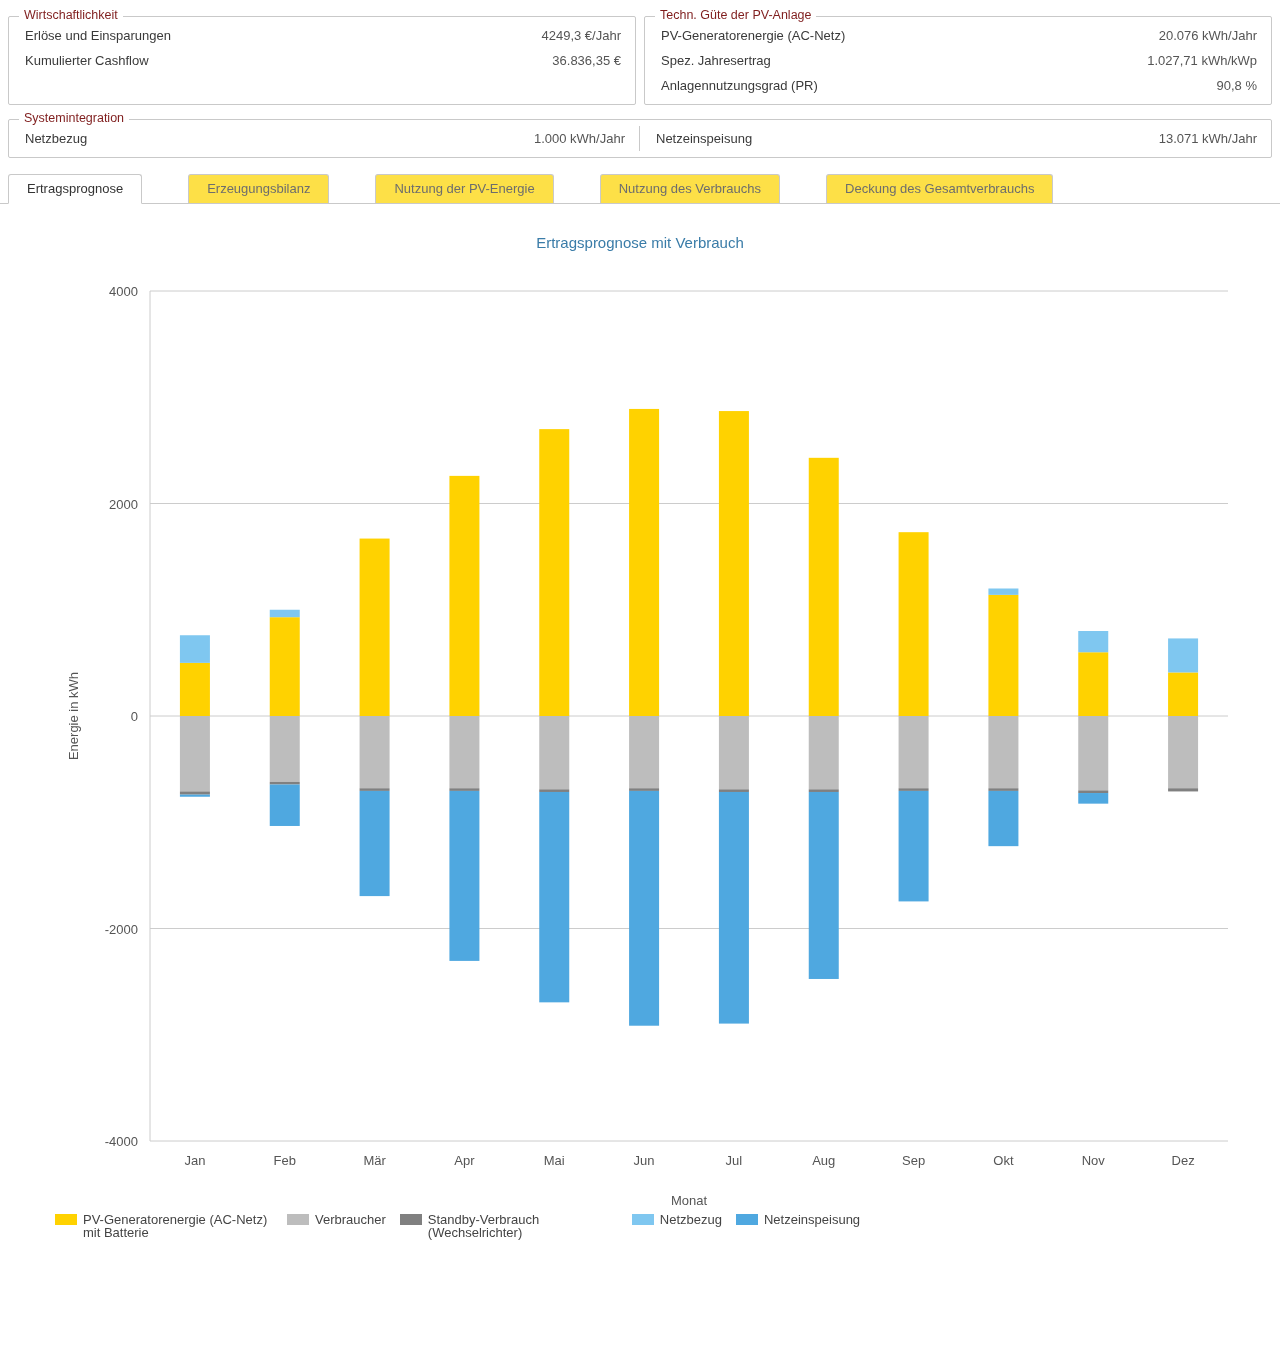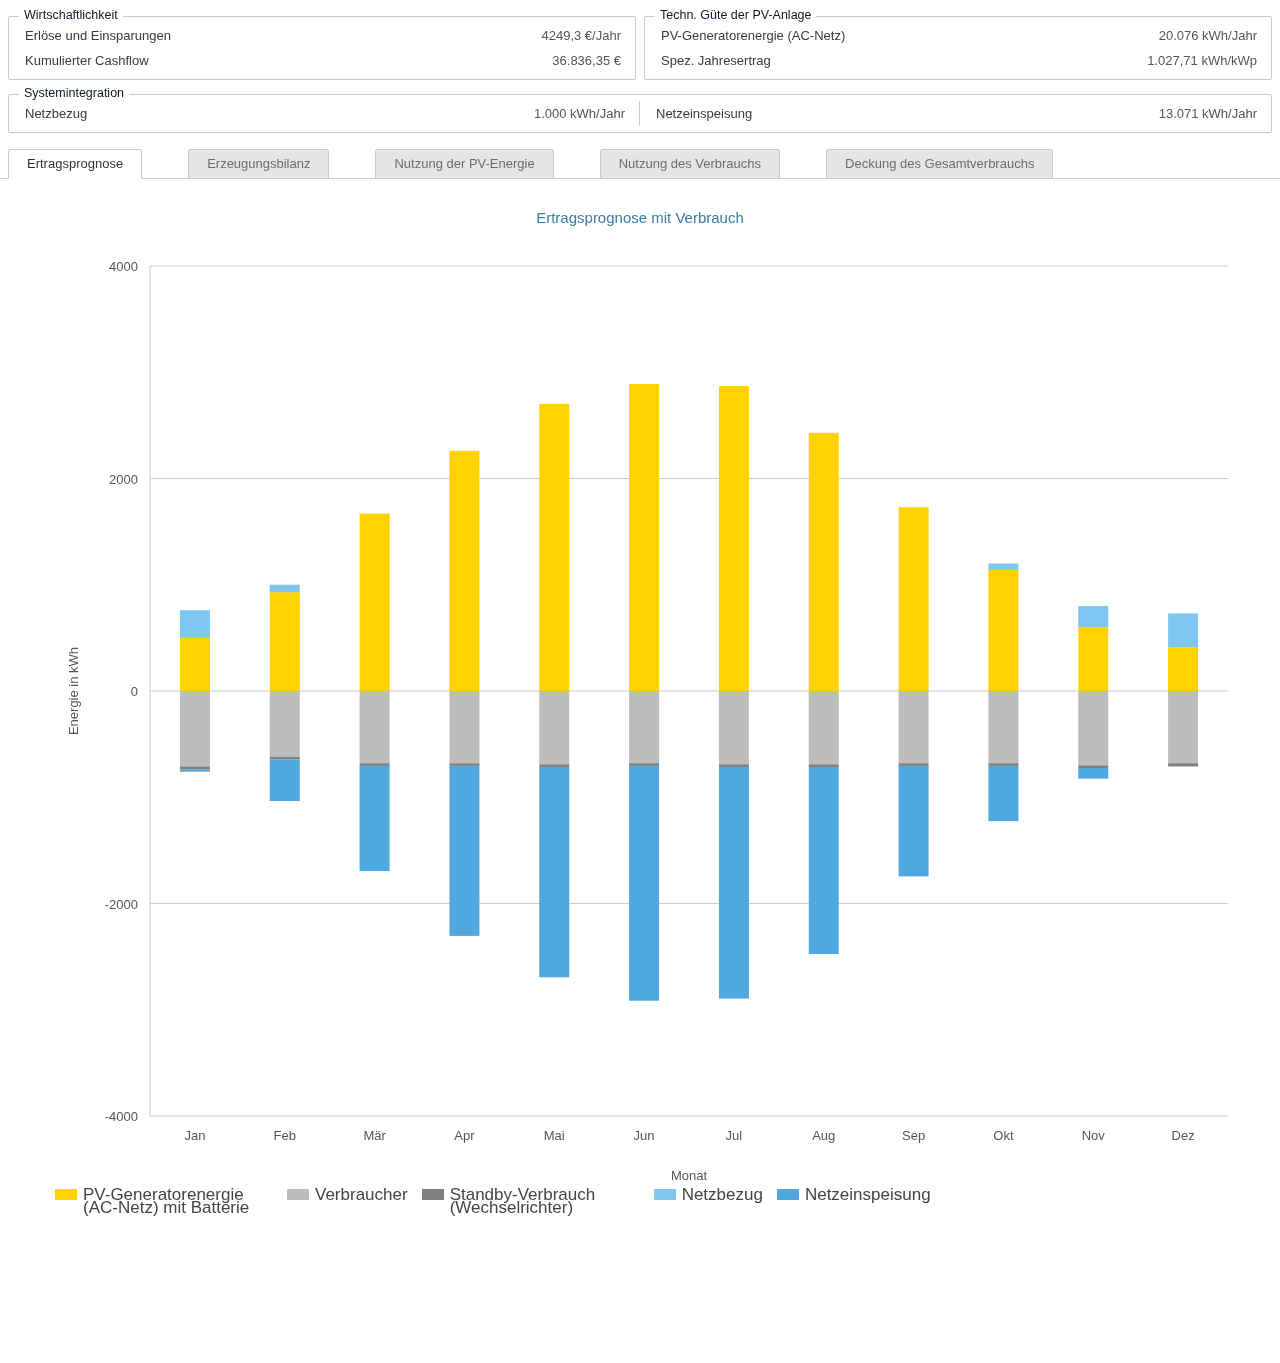--- a/index.html
+++ b/index.html
@@ -33,21 +33,21 @@
     background: #fff;
   }
   .panel.half { width: 50%; }
   .panel.full { width: 100%; }
   .panel-title {
     position: absolute;
     top: -9px;
     left: 10px;
     background: #ffffff;
     padding: 0 5px;
-    color: #0f172a;
+    color: #7f1d1d;
     font-size: 12.5px;
   }
   .rowline {
     display: flex;
     justify-content: space-between;
     padding: 5px 14px 5px 16px;
     font-size: 13px;
     color: #3a3a3a;
   }
   .rowline .val { color: #555; }
@@ -72,21 +72,21 @@
     display: flex;
     align-items: flex-end;
     border-bottom: 1px solid #c9c9c9;
     height: 30px;
     box-sizing: border-box;
     gap: 42px;
   }
   .tab {
     border: 1px solid #c9c9c9;
     border-bottom: none;
-    background: #e5e5e5;
+    background: #fde047;
     color: #6d6d6d;
     padding: 6px 18px 6px 18px;
     font-size: 13px;
     margin-right: 4px;
     border-radius: 3px 3px 0 0;
     height: 29px;
     box-sizing: border-box;
     white-space: nowrap;
   }
   .tab.active {
@@ -111,21 +111,21 @@
   }
   svg { display: block; }
 
   .legend {
     position: absolute;
     left: 55px;
     bottom: 22px;
     display: flex;
     flex-wrap: wrap;
     align-items: flex-start;
-    font-size: 17px;
+    font-size: 13px;
     color: #444;
   }
   .legend .item {
     display: flex;
     align-items: flex-start;
     margin-right: 14px;
   }
   .legend .swatch {
     width: 22px;
     height: 11px;
@@ -155,20 +155,24 @@
 
     <div class="panel half">
       <div class="panel-title">Techn. Güte der PV-Anlage</div>
       <div class="rowline">
         <span>PV-Generatorenergie (AC-Netz)</span>
         <span class="val">20.076 kWh/Jahr</span>
       </div>
       <div class="rowline">
         <span>Spez. Jahresertrag</span>
         <span class="val">1.027,71 kWh/kWp</span>
+      </div>
+      <div class="rowline">
+        <span>Anlagennutzungsgrad (PR)</span>
+        <span class="val">90,8 %</span>
       </div>
     </div>
   </div>
 
   <div class="panels" style="padding-top:14px;">
     <div class="panel full">
       <div class="panel-title">Systemintegration</div>
       <div class="inner-split">
         <div class="col">
           <div class="rowline">

